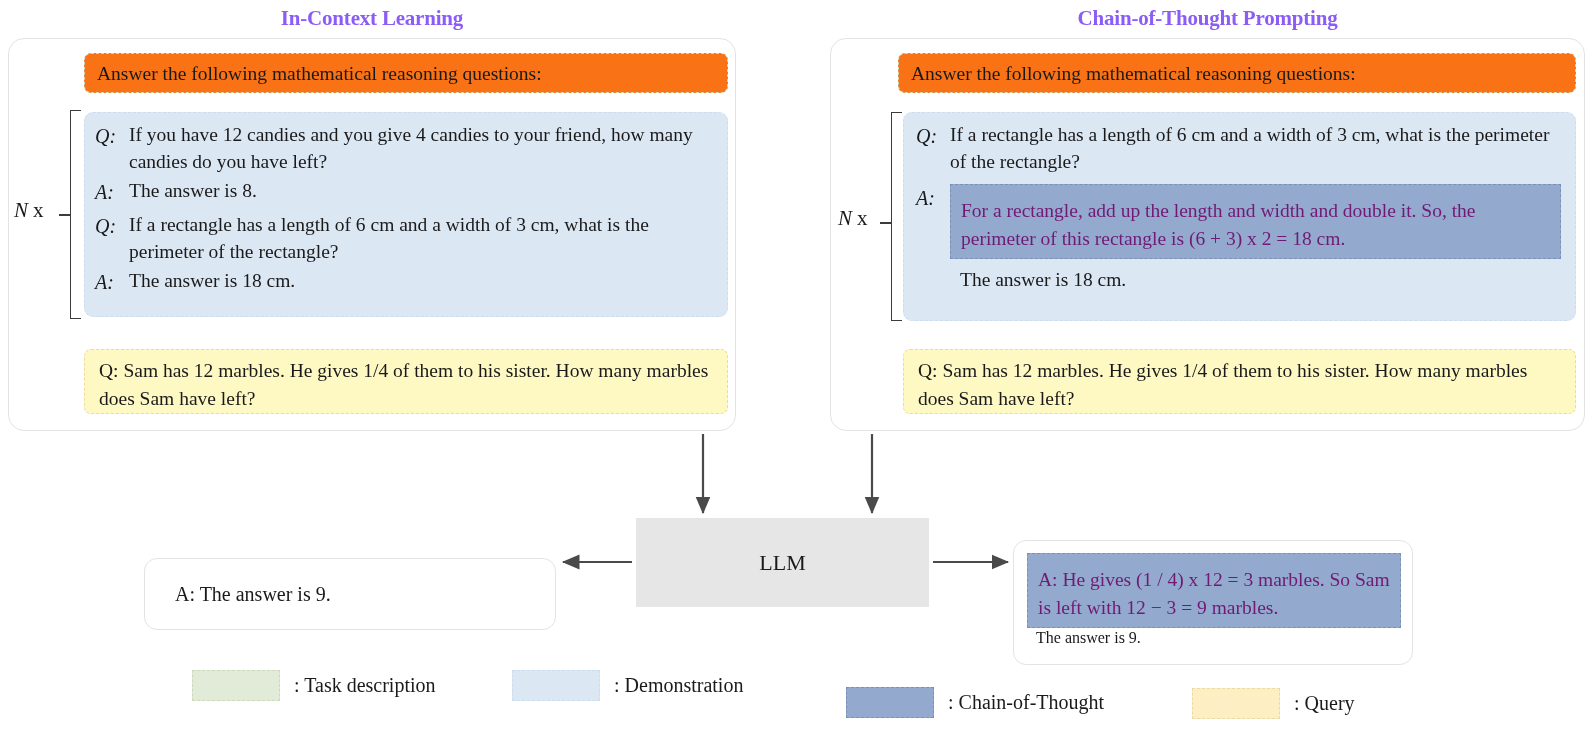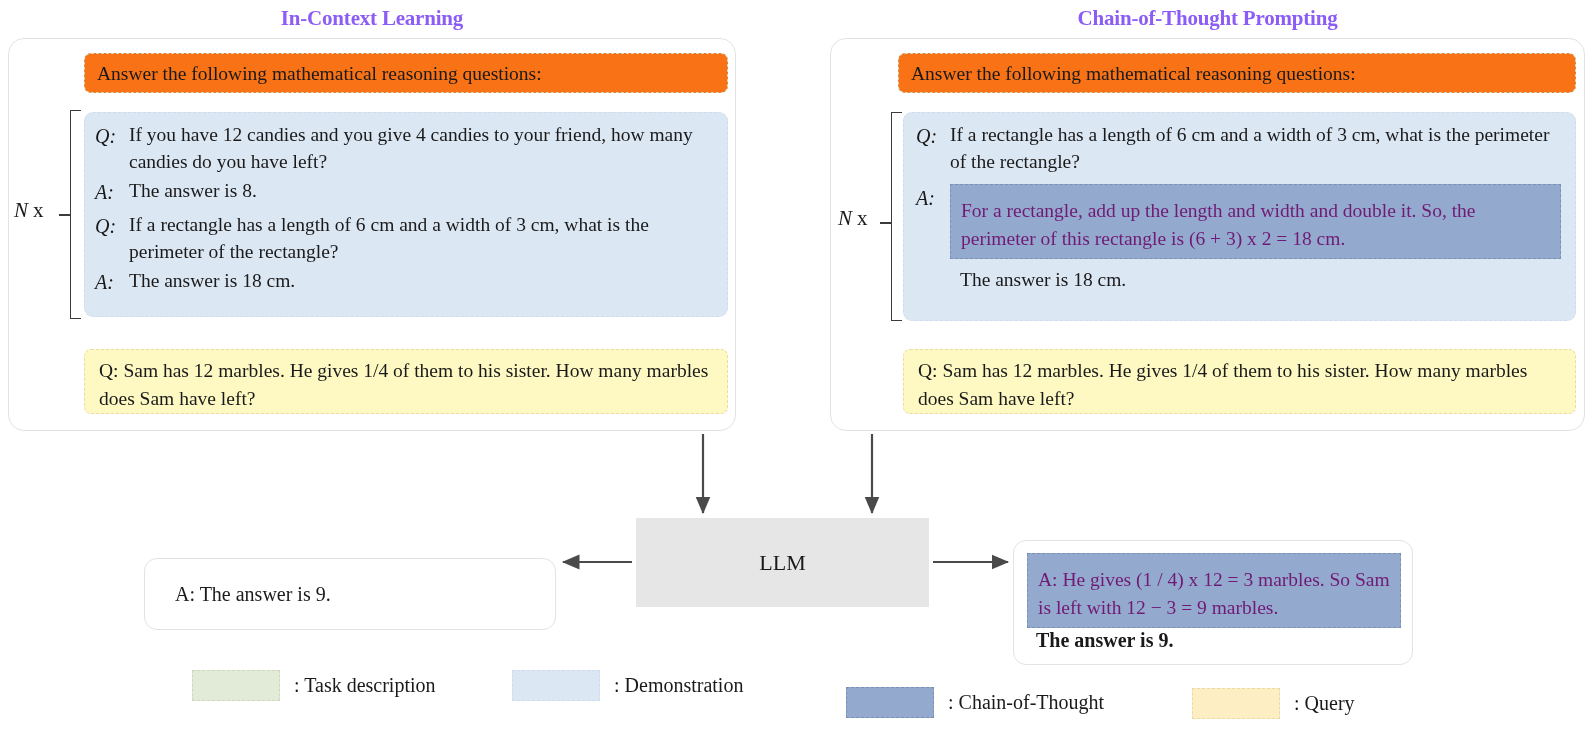--- a/index.html
+++ b/index.html
@@ -142,22 +142,21 @@
   #out-left .txt {
     position: absolute; left: 30px; top: 50%;
     transform: translateY(-50%);
     font-size: 20px;
   }
   #out-right .cot-box {
     position: absolute; left: 13px; top: 12px; width: 374px;
   }
   #out-right .tail {
     position: absolute; left: 22px; top: 88px;
-    font-size: 20px;
-    font-weight: bold;
+    font-size: 16px;
   }
 
   
   #arrow-layer {
     position: absolute; left: 0; top: 0;
     width: 1593px; height: 731px;
     pointer-events: none;
   }
 
   

